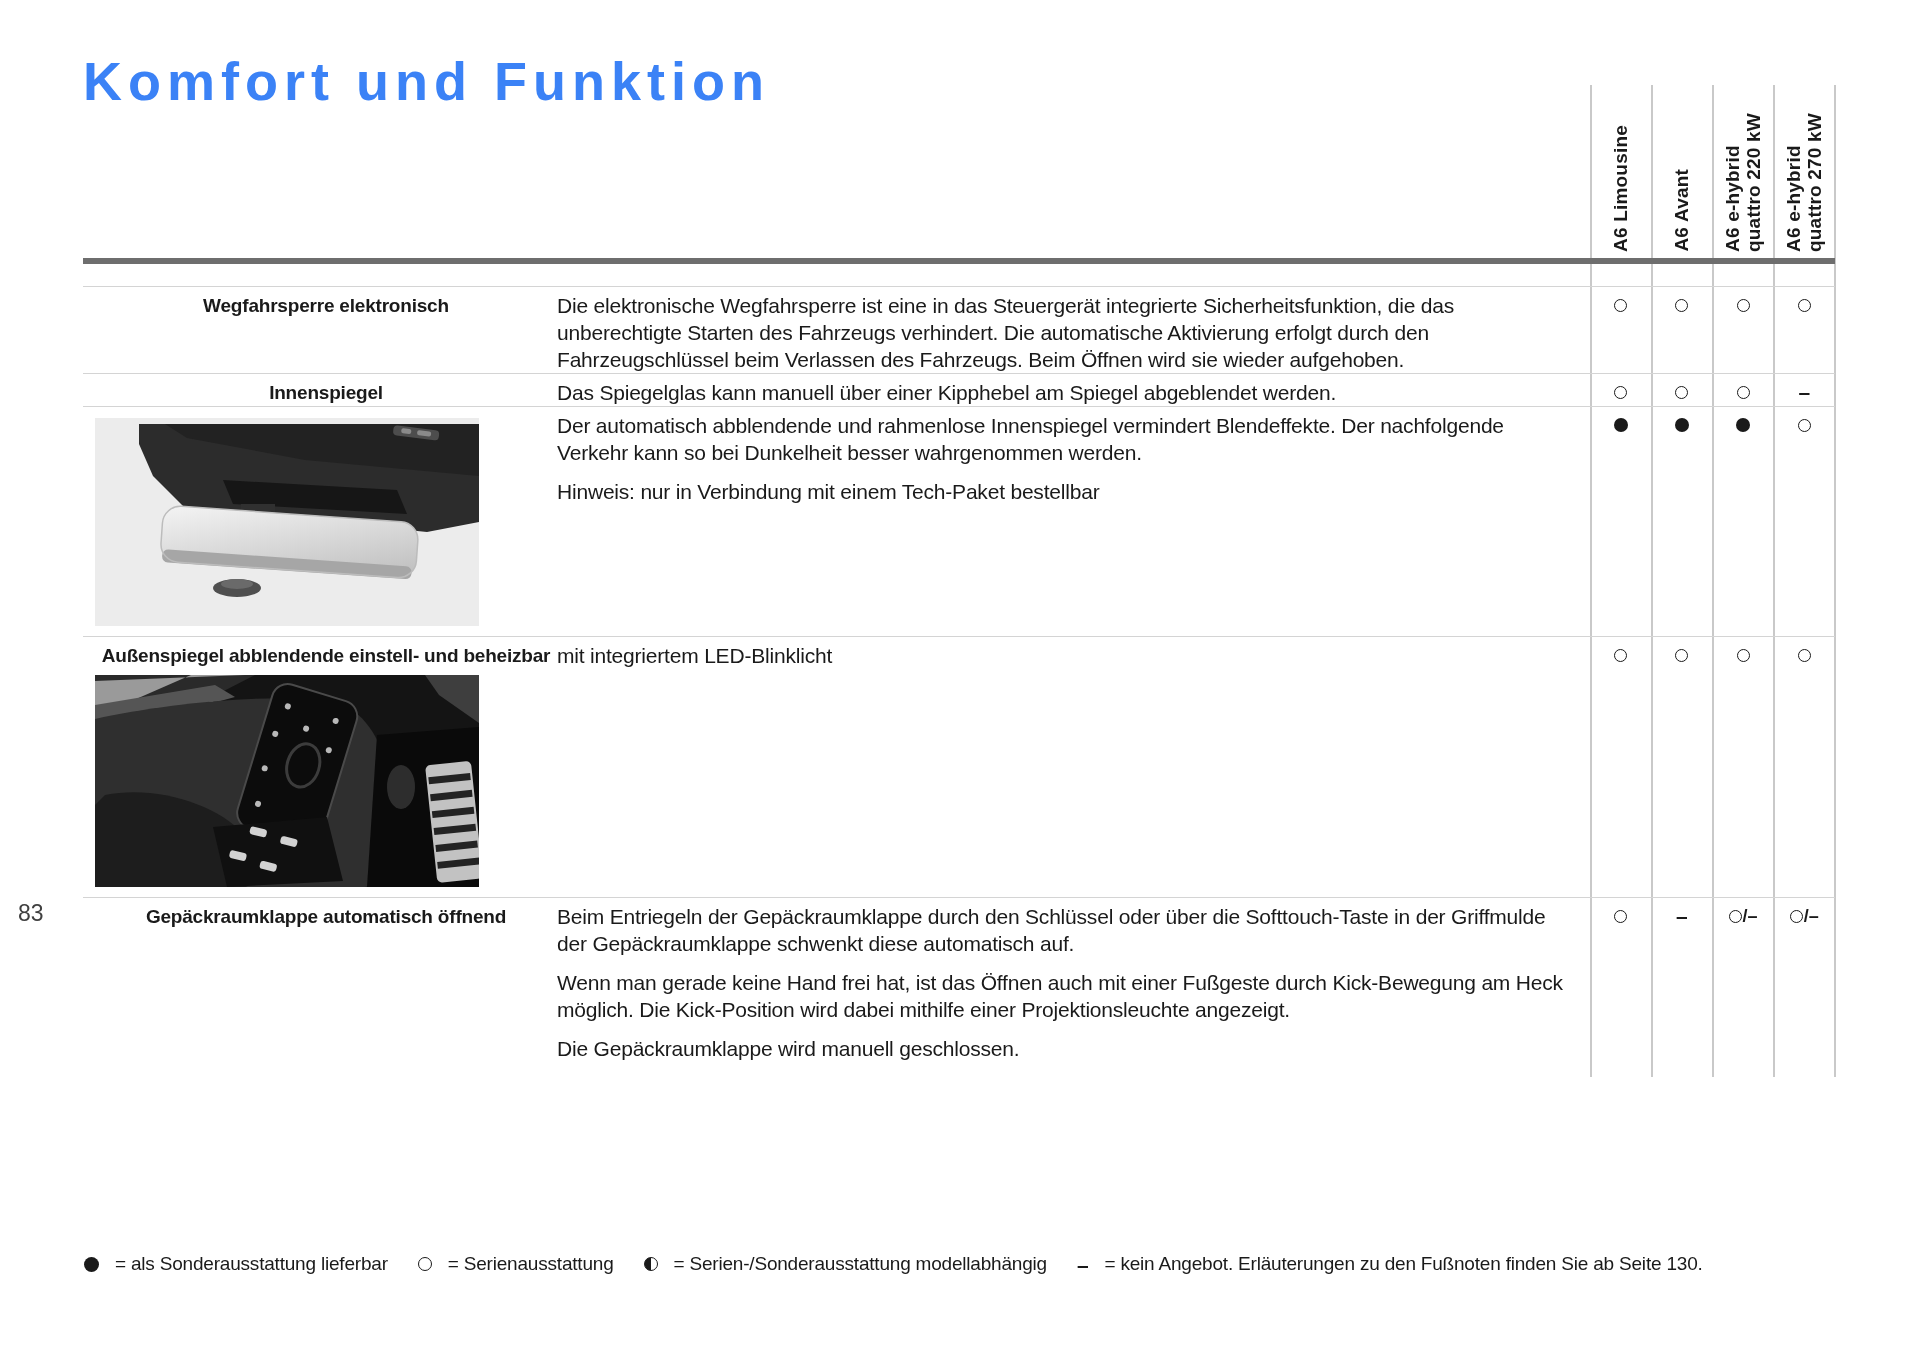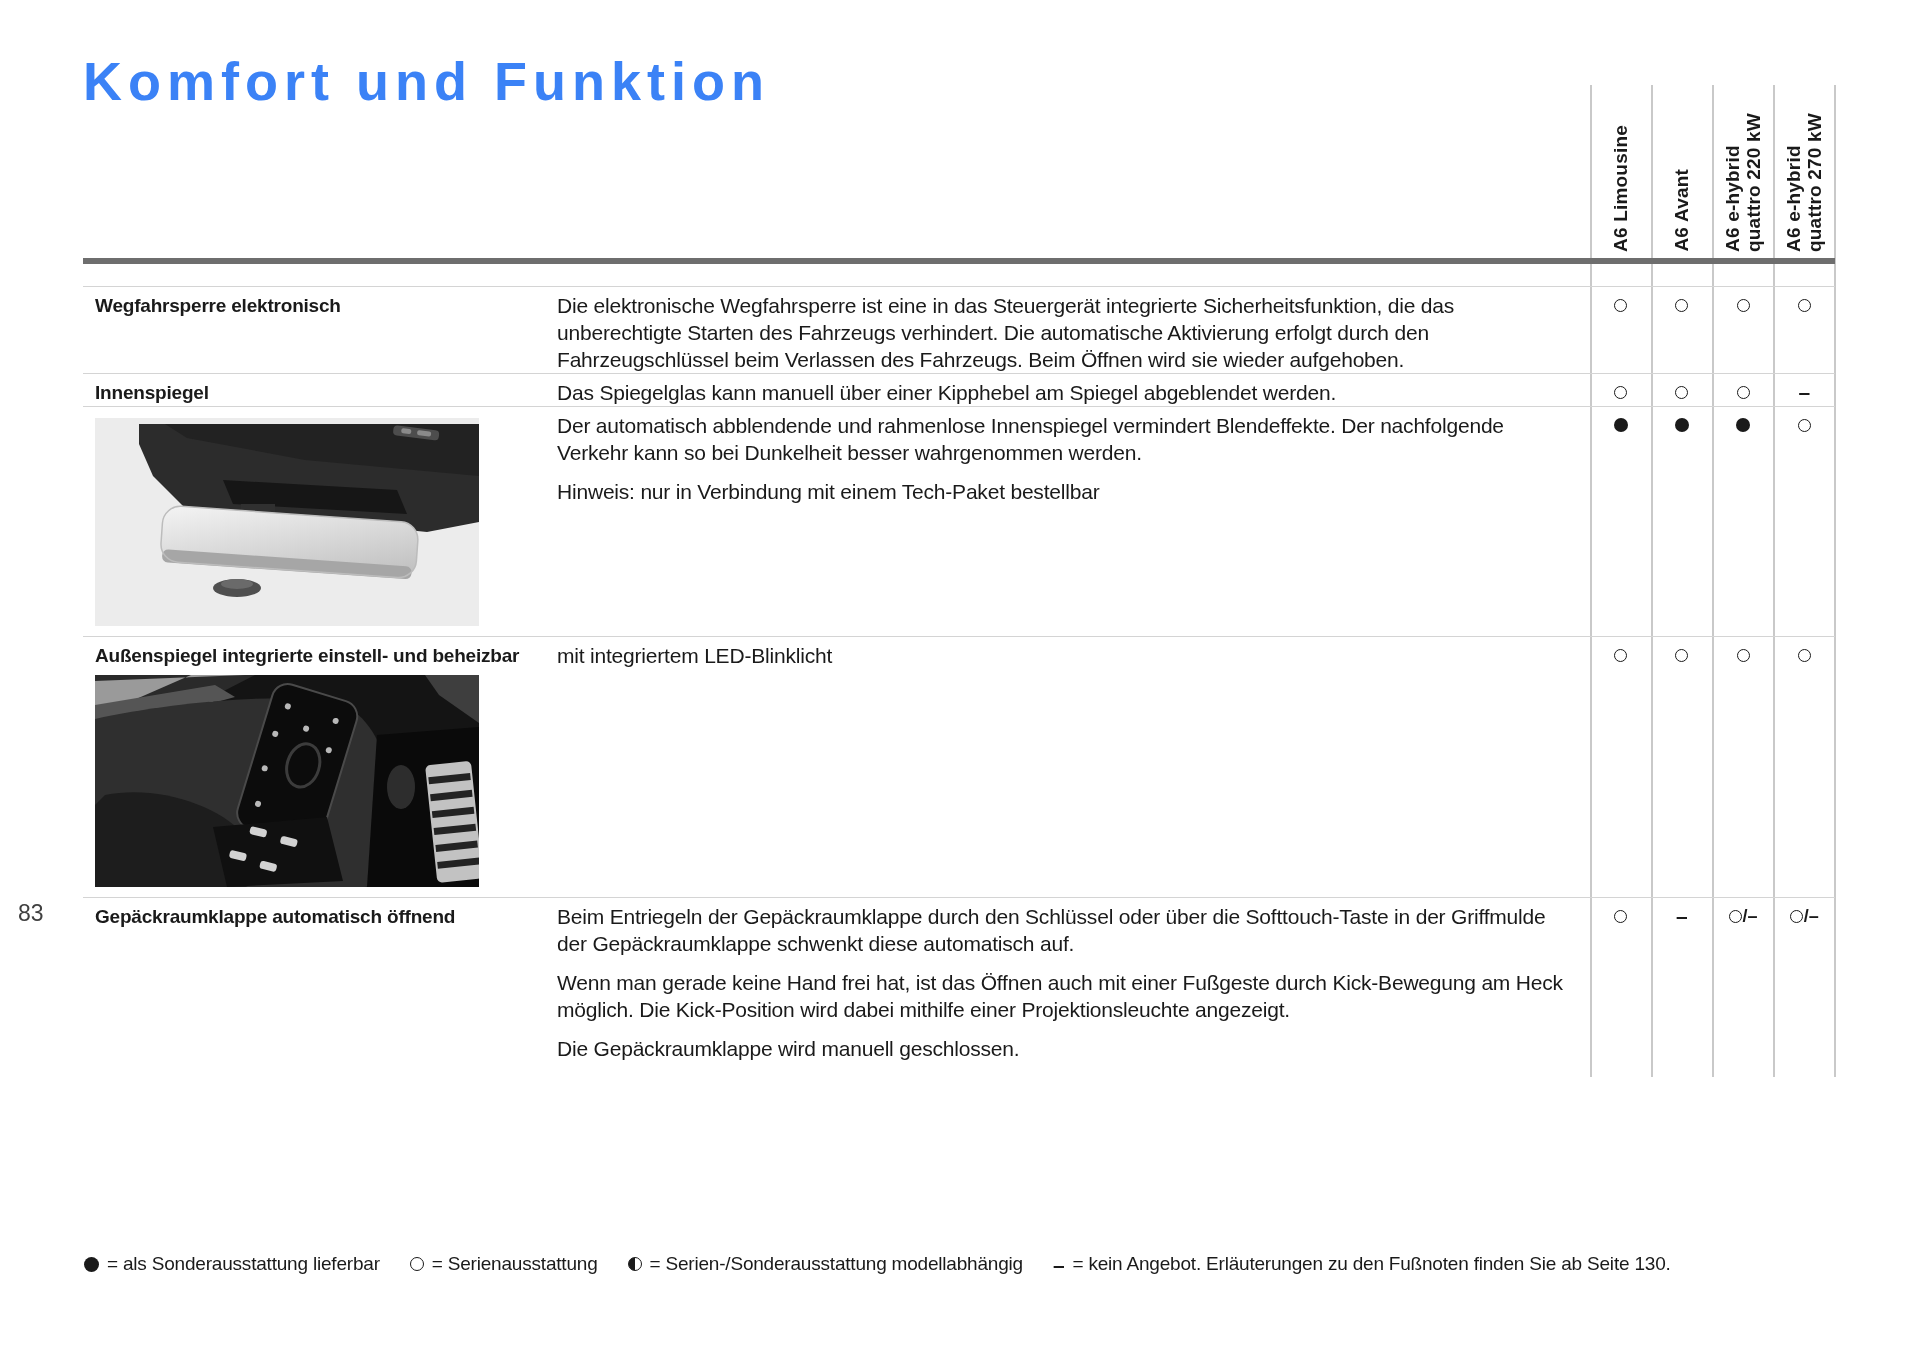--- a/index.html
+++ b/index.html
@@ -20,37 +20,37 @@
   .hcell{position:absolute;top:82px;width:61px;height:170px;display:flex;align-items:flex-end;justify-content:center;}
   .vtext{
     writing-mode:vertical-rl;transform:rotate(180deg);
     font-size:19px;font-weight:bold;line-height:21px;white-space:pre-line;
     letter-spacing:0.2px;color:#1a1a1a;text-align:left;
   }
 
   .rows{position:absolute;left:0;top:286px;width:1752px;}
   .row{position:relative;display:flex;border-top:1px solid #d4d4d4;padding:5px 0 0 0;box-sizing:border-box;}
   .label-col{width:474px;box-sizing:border-box;padding-left:12px;flex:0 0 474px;}
-  .row-label{font-size:19px;font-weight:bold;line-height:27px;letter-spacing:-0.2px;}
+  .row-label{font-size:19px;font-weight:bold;line-height:27px;letter-spacing:-0.2px;text-align:center;}
   .desc-col{width:1016px;flex:0 0 1016px;font-size:21px;line-height:27px;letter-spacing:-0.2px;}
   .desc-col p{margin:0 0 12px 0;}
   .desc-col p:last-child{margin-bottom:0;}
   .photo{margin:6px 0 10px 0;width:384px;line-height:0;}
   .photo svg{display:block;}
 
   .sym-strip{position:absolute;left:1507px;top:10px;width:245px;display:flex;}
   .sym-cell{width:61.25px;display:flex;align-items:center;justify-content:center;height:16px;}
   .sym{display:inline-block;}
   .circ{width:11px;height:11px;border:1.7px solid #1a1a1a;border-radius:50%;background:#fff;}
   .dot{width:14px;height:14px;border-radius:50%;background:#1a1a1a;}
   .dash{font-size:21px;font-weight:600;line-height:14px;}
   .slashdash{font-size:18px;font-weight:600;line-height:14px;margin-left:1px;}
 
   .legend{position:absolute;left:84px;top:1253px;display:flex;gap:30px;align-items:center;font-size:19px;color:#1a1a1a;letter-spacing:-0.2px;}
-  .lg-item{display:flex;align-items:center;gap:8px;white-space:nowrap;}
+  .lg-item{display:flex;align-items:center;gap:16px;white-space:nowrap;}
   .lg-sym{display:inline-block;}
   .lg-sym.filled-circle{width:15px;height:15px;border-radius:50%;background:#1a1a1a;}
   .lg-sym.open-circle{width:12px;height:12px;border:1.7px solid #1a1a1a;border-radius:50%;}
   .lg-sym.half-circle{width:12px;height:12px;border:1.7px solid #1a1a1a;border-radius:50%;
     background:linear-gradient(to right,#1a1a1a 50%,#ffffff 50%);}
   .lg-sym.dash{font-size:21px;font-weight:600;line-height:15px;width:auto;}
 </style>
 </head>
 <body>
 
@@ -173,21 +173,21 @@
             <div class="sym-cell">
               <span class="sym dot"></span>
             </div>
             <div class="sym-cell">
               <span class="sym circ"></span>
             </div>
           </div>
         </div>
         <div class="row">
           <div class="label-col">
-            <div class="row-label">Außenspiegel integrierte einstell- und beheizbar</div>
+            <div class="row-label">Außenspiegel abblendende einstell- und beheizbar</div>
             <div class="photo">
   <svg width="384" height="212" viewBox="0 0 384 212" xmlns="http://www.w3.org/2000/svg">
     <rect width="384" height="212" fill="#141414"></rect>
     <polygon points="0,0 160,0 0,82" fill="#2a2a2a"></polygon>
     <polygon points="0,6 150,0 96,0 0,42" fill="#9a9a9a"></polygon>
     <polygon points="0,30 120,10 140,22 0,60" fill="#555555"></polygon>
     <polygon points="0,52 118,26 128,40 0,78" fill="#7d7d7d"></polygon>
     <polygon points="330,0 384,0 384,48 344,20" fill="#3e3e3e"></polygon>
     <path d="M0,44 C70,28 180,18 236,26 C278,34 300,90 296,140 C292,186 278,212 270,212 L0,212 Z" fill="#2f2f2f"></path>
     <path d="M10,120 C60,110 120,128 150,160 C168,180 160,212 150,212 L0,212 L0,130 Z" fill="#1d1d1d"></path>

